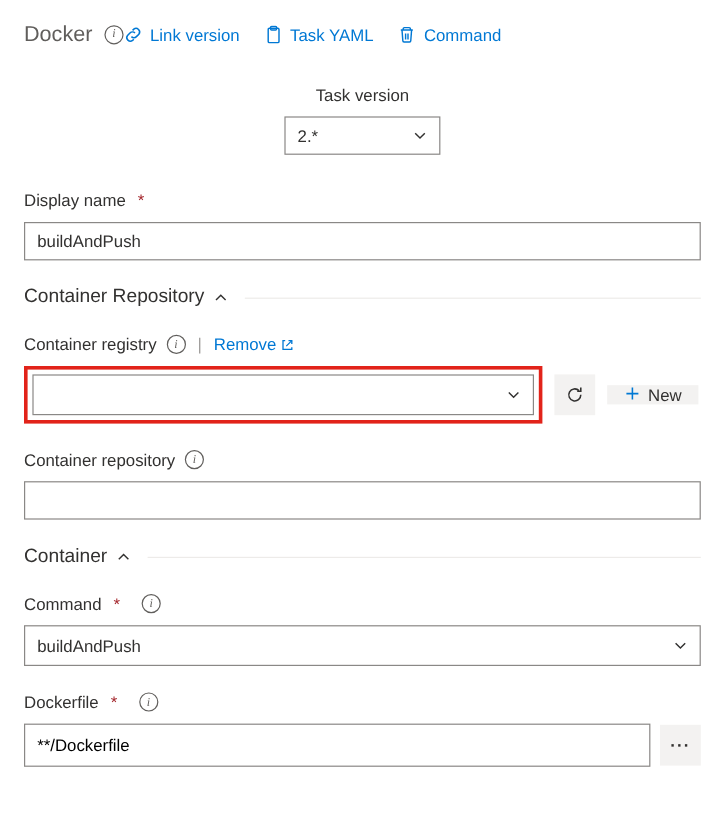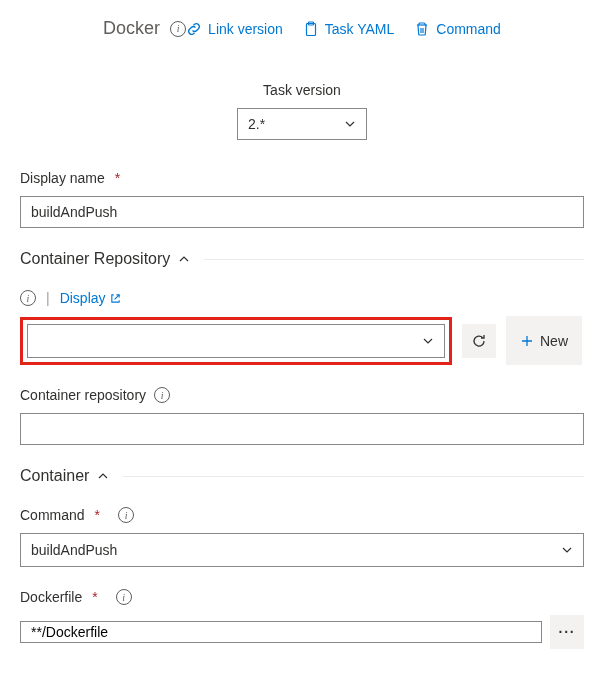--- a/index.html
+++ b/index.html
@@ -10,23 +10,23 @@
   body {
     font-family: "Segoe UI", -apple-system, sans-serif;
     font-size: 14px;
     color: #323130;
     background: #ffffff;
     padding: 18px 20px;
     width: 604px;
   }
   .header-row {
     display: flex;
-    justify-content: center;
-    align-items: center;
-    margin-bottom: 43px;
+    justify-content: flex-start;
+    align-items: center;
+    margin-bottom: 32px;
   }
   .header-left {
     display: flex;
     align-items: center;
     gap: 10px;
   }
   .page-title {
     font-size: 18px;
     font-weight: 400;
     color: #605e5c;
@@ -167,25 +167,24 @@
   .icon-btn {
     width: 34px;
     height: 34px;
     background: #f3f2f1;
     display: flex;
     align-items: center;
     justify-content: center;
     cursor: pointer;
   }
   .new-btn {
-    height: 49px;
+    height: 16px;
     padding: 0 14px;
     background: #f3f2f1;
     display: flex;
-    align-items: center;
     gap: 6px;
     cursor: pointer;
     color: #323130;
   }
   .select-full {
     width: 100%;
     height: 34px;
     border: 1px solid #8a8886;
     background: #fff;
     display: flex;
@@ -194,21 +193,21 @@
     padding: 0 10px;
     cursor: pointer;
   }
   .dockerfile-row {
     display: flex;
     gap: 8px;
     align-items: center;
   }
   .dockerfile-input {
     flex: 1;
-    height: 22px;
+    height: 36px;
     border: 1px solid #8a8886;
     padding: 0 10px;
     font-size: 14px;
     font-family: inherit;
   }
   .ellipsis-btn {
     width: 34px;
     height: 34px;
     background: #f3f2f1;
     display: flex;
@@ -276,24 +275,25 @@
 <div class="section-header">
   <span>Container Repository</span>
   <svg class="chevron-up" viewBox="0 0 12 12">
       <path d="M2 8l4-4 4 4" fill="none" stroke="#323130" stroke-width="1.2"></path>
     </svg>
   <div class="line"></div>
 </div>
 
 <div class="form-group" style="margin-bottom:10px;">
   <div class="form-group-label">
+    <span>Container registry</span>
     <span class="info-icon-circle">i</span>
     <span class="divider-pipe">|</span>
     <span class="manage-link">
-      <span>Display</span>
+      <span>Remove</span>
       <svg width="11" height="11" viewBox="0 0 12 12" fill="none" stroke="#0078d4" stroke-width="1.2">
         <path d="M4 2H2v8h8V8"></path>
           <path d="M7 2h3v3"></path>
           <path d="M10 2L5 7"></path>
       </svg>
     </span>
   </div>
 </div>
 
 <div class="registry-row">

